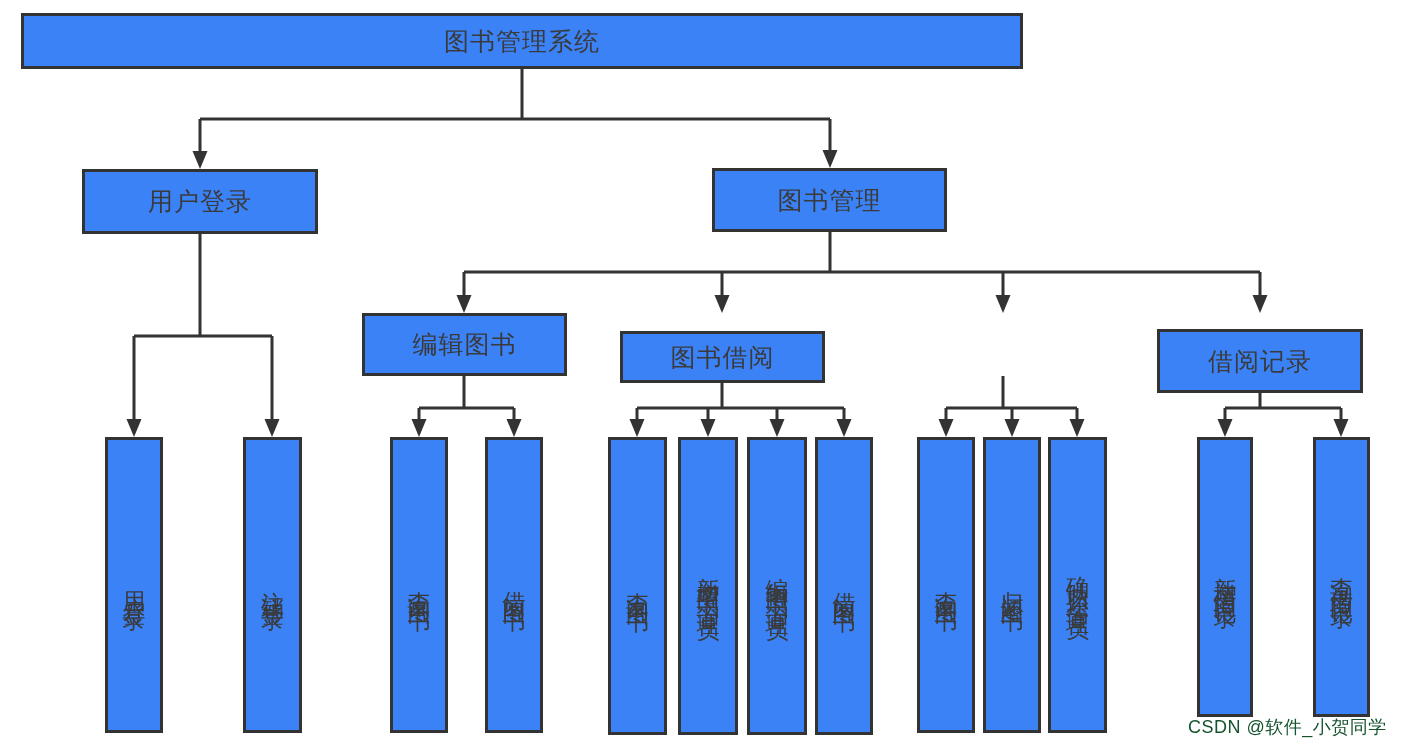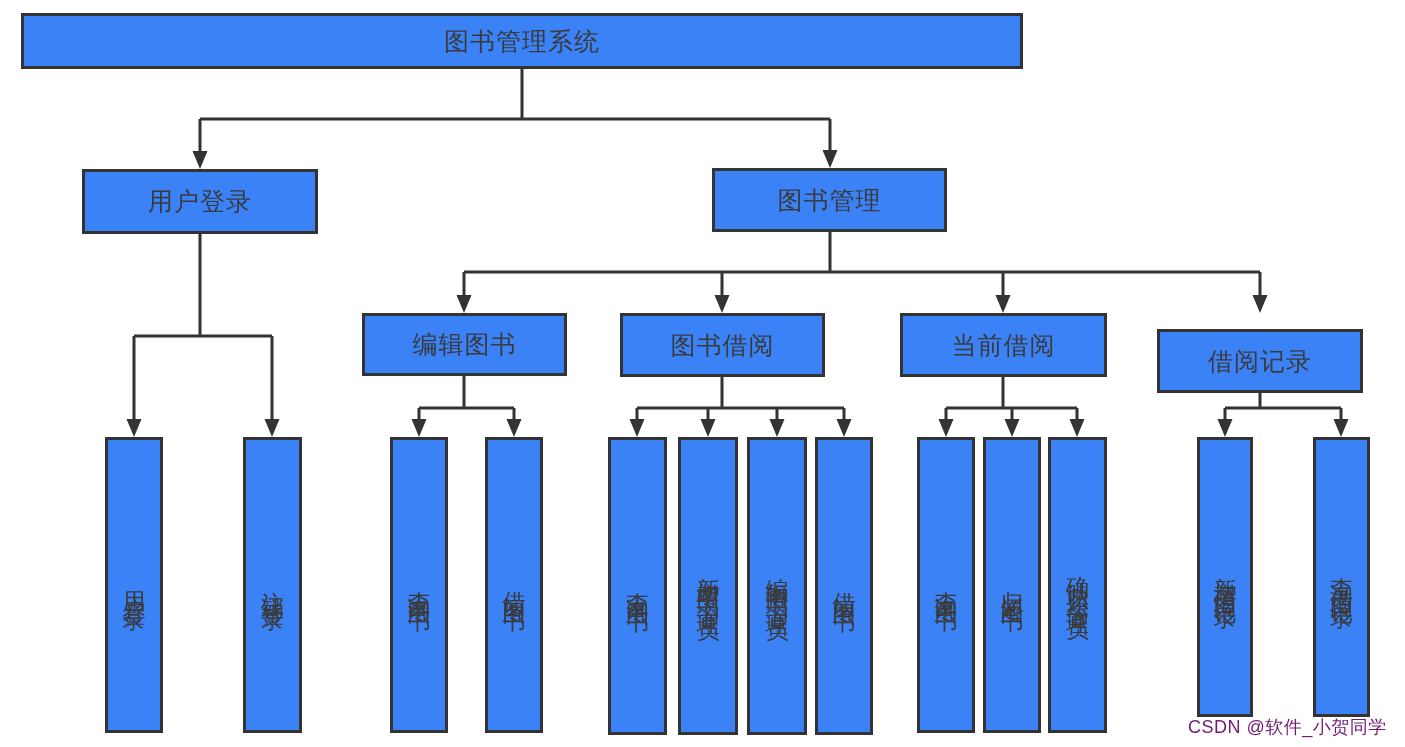--- a/index.html
+++ b/index.html
@@ -13,21 +13,21 @@
     border:3px solid #333333; color:#3a3a3a;
     display:flex; align-items:center; justify-content:center;
   }
   .node.h span { display:block; font-size:25px; letter-spacing:1px; white-space:nowrap; }
   .node.v span {
     display:block; writing-mode:vertical-rl; text-orientation:mixed;
     font-size:23px; letter-spacing:6px; line-height:1; white-space:nowrap;
   }
   .watermark {
     position:absolute; left:1188px; top:715px; width:210px;
-    font-size:18px; color:#701a75; letter-spacing:0.5px; white-space:nowrap;
+    font-size:18px; color:#14532d; letter-spacing:0.5px; white-space:nowrap;
   }
 </style>
 </head>
 <body>
 
 <div class="stage">
 
   <svg class="connectors" viewBox="0 0 1405 747" xmlns="http://www.w3.org/2000/svg" stroke="#333333" stroke-width="3" fill="#333333">
 
     <g>
@@ -85,25 +85,22 @@
   <div class="node h" style="left:82px;top:169px;width:236px;height:65px">
     <span>用户登录</span>
   </div>
   <div class="node h" style="left:712px;top:168px;width:235px;height:64px">
     <span>图书管理</span>
   </div>
 
   <div class="node h" style="left:362px;top:313px;width:205px;height:63px">
     <span>编辑图书</span>
   </div>
-  <div class="node h" style="left:620px;top:313px;width:205px;height:64px">
+  <div class="node h" style="left:620px;top:331px;width:205px;height:52px">
     <span>图书借阅</span>
-  </div>
-  <div class="node h" style="left:900px;top:313px;width:207px;height:64px">
-    <span>当前借阅</span>
   </div>
   <div class="node h" style="left:1157px;top:329px;width:206px;height:64px">
     <span>借阅记录</span>
   </div>
 
   <div class="node v" style="left:105px;top:437px;width:58px;height:296px">
     <span>用户登录</span>
   </div>
   <div class="node v" style="left:243px;top:437px;width:59px;height:296px">
     <span>注销登录</span>

